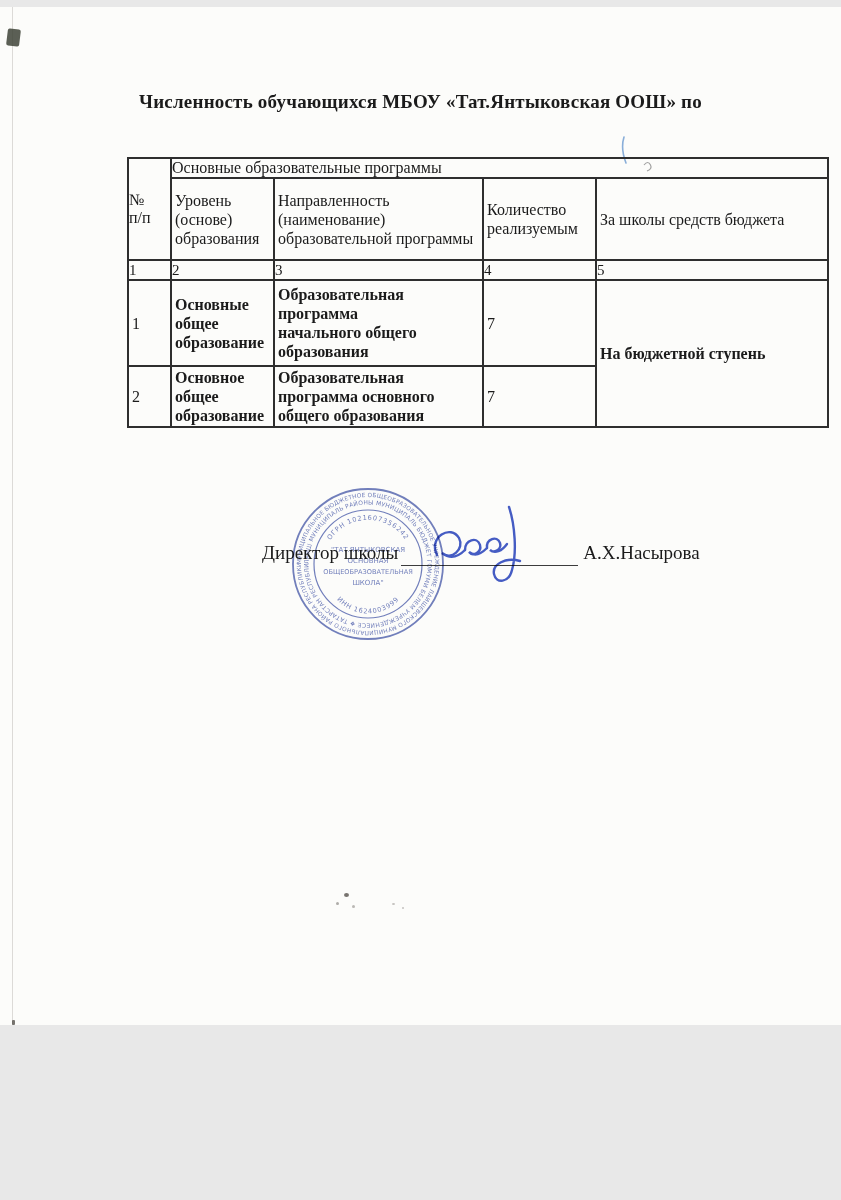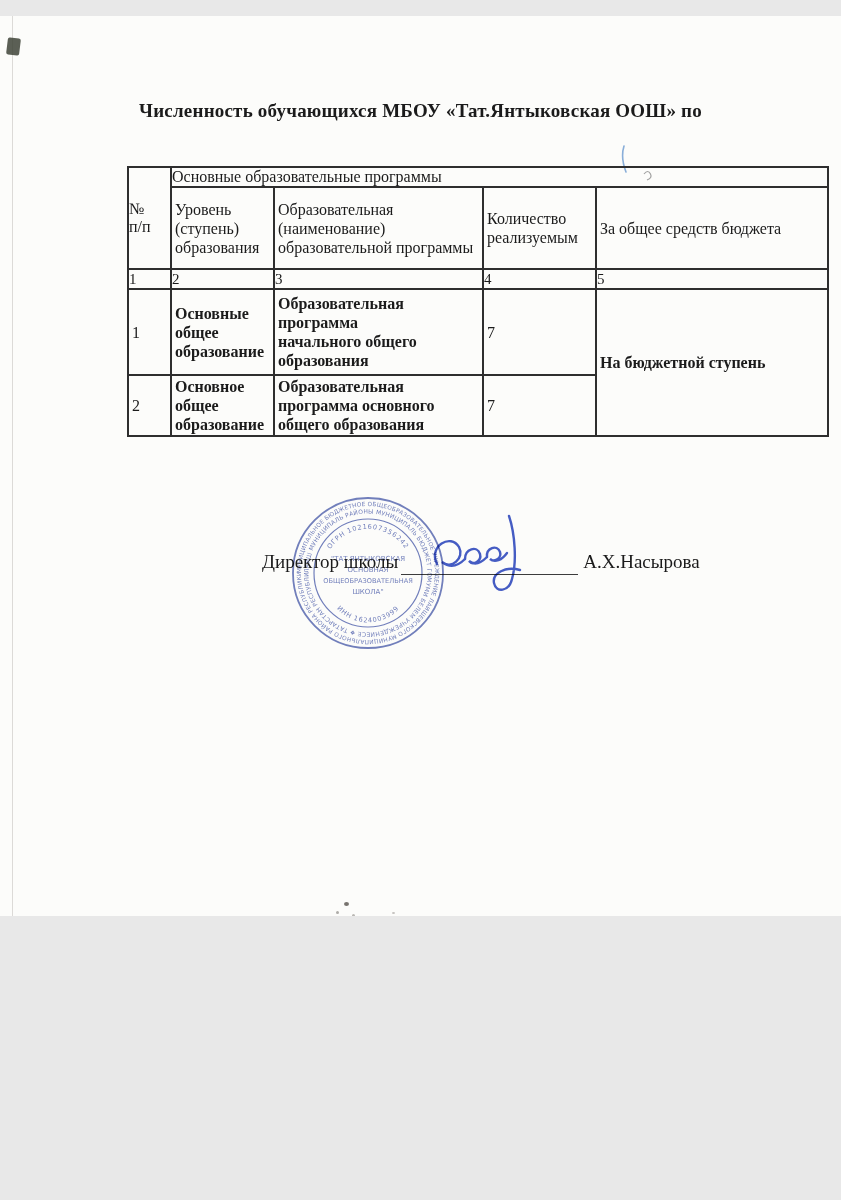--- a/index.html
+++ b/index.html
@@ -1,17 +1,17 @@
 <!DOCTYPE html>
 <html><head>
 <meta charset="utf-8">
 <style>
   html,body { margin:0; padding:0; background:#e8e8e8; }
   .page {
-    position:relative; width:841px; height:900px; margin:16px auto;
+    position:relative; width:841px; height:1018px; margin:7px auto;
     background:#fcfcfa; overflow:hidden;
     font-family:"Liberation Serif","DejaVu Serif",serif; color:#1b1b1b;
   }
 
   
   .doc-title {
     position:absolute; top:84px; left:70px; right:70px;
     text-align:center; font-weight:bold; font-size:19px; line-height:22px;
     letter-spacing:.2px;
   }
@@ -105,24 +105,24 @@
       <col style="width:113px">
         <col style="width:232px">
     </colgroup>
     <tbody>
       <tr class="r-span">
         <td rowspan="2" class="pre">№
 п/п</td>
         <td colspan="4">Основные  образовательные программы</td>
       </tr>
       <tr class="r-headers">
-        <td>Уровень (ступень) образования</td>
-        <td>Образовательная (наименование) образовательной программы</td>
+        <td>Уровень (основе) образования</td>
+        <td>Направленность (наименование) образовательной программы</td>
         <td>Количество реализуемым</td>
-        <td>За общее средств бюджета</td>
+        <td>За школы средств бюджета</td>
       </tr>
       <tr class="r-nums">
         <td>1</td>
         <td>2</td>
         <td>3</td>
         <td>4</td>
         <td>5</td>
       </tr>
       <tr class="r-d1">
         <td>1</td>

